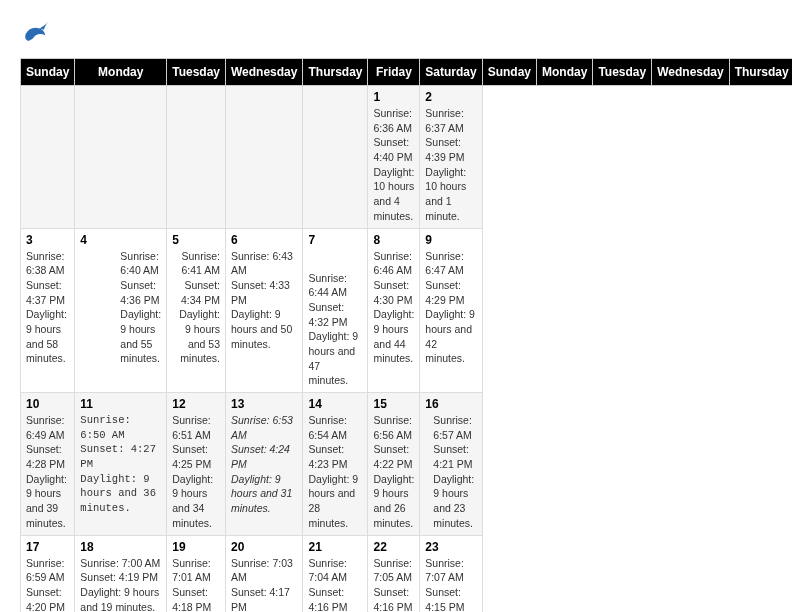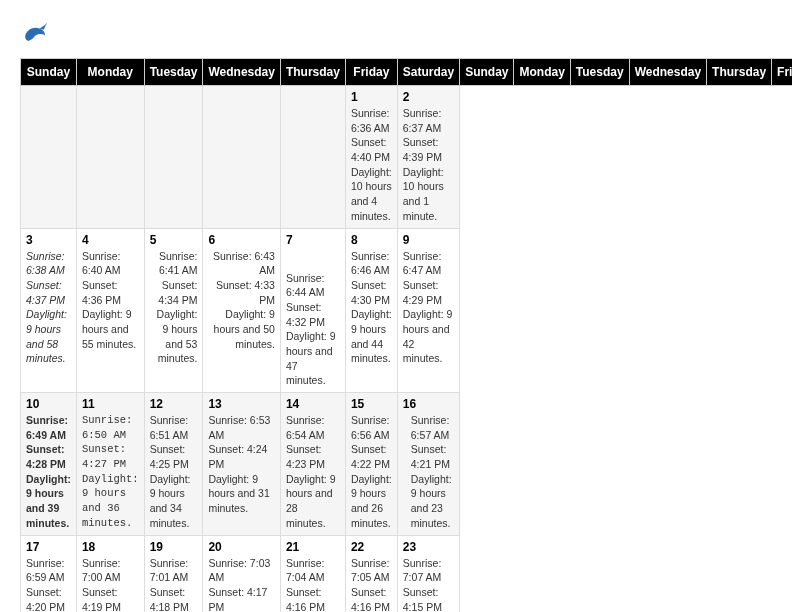--- a/index.html
+++ b/index.html
@@ -139,39 +139,39 @@
         <td>
           <span class="day-num">2</span>
           <div class="day-info" style="white-space: pre-line;">Sunrise: 6:37 AM
 Sunset: 4:39 PM
 Daylight: 10 hours and 1 minute.</div>
         </td>
       </tr>
       <tr>
         <td>
           <span class="day-num">3</span>
-          <div class="day-info" style="white-space: pre-line; font-style: italic;">Sunrise: 6:38 AM
+          <div class="day-info" style="white-space: pre-line;">Sunrise: 6:38 AM
 Sunset: 4:37 PM
 Daylight: 9 hours and 58 minutes.</div>
         </td>
         <td>
           <span class="day-num">4</span>
-          <div class="day-info" style="white-space: pre-line;">Sunrise: 6:40 AM
+          <div class="day-info" style="white-space: pre-line; margin-left: 40px;">Sunrise: 6:40 AM
 Sunset: 4:36 PM
 Daylight: 9 hours and 55 minutes.</div>
         </td>
         <td>
           <span class="day-num">5</span>
           <div class="day-info" style="white-space: pre-line; text-align: right;">Sunrise: 6:41 AM
 Sunset: 4:34 PM
 Daylight: 9 hours and 53 minutes.</div>
         </td>
         <td>
           <span class="day-num">6</span>
-          <div class="day-info" style="white-space: pre-line; text-align: right;">Sunrise: 6:43 AM
+          <div class="day-info" style="white-space: pre-line;">Sunrise: 6:43 AM
 Sunset: 4:33 PM
 Daylight: 9 hours and 50 minutes.</div>
         </td>
         <td>
           <span class="day-num">7</span>
           <div class="day-info" style="white-space: pre-line; margin-top: 24px;">Sunrise: 6:44 AM
 Sunset: 4:32 PM
 Daylight: 9 hours and 47 minutes.</div>
         </td>
         <td>
@@ -183,39 +183,39 @@
         <td>
           <span class="day-num">9</span>
           <div class="day-info" style="white-space: pre-line;">Sunrise: 6:47 AM
 Sunset: 4:29 PM
 Daylight: 9 hours and 42 minutes.</div>
         </td>
       </tr>
       <tr>
         <td>
           <span class="day-num">10</span>
-          <div class="day-info" style="white-space: pre-line; font-weight: bold;">Sunrise: 6:49 AM
+          <div class="day-info" style="white-space: pre-line;">Sunrise: 6:49 AM
 Sunset: 4:28 PM
 Daylight: 9 hours and 39 minutes.</div>
         </td>
         <td>
           <span class="day-num">11</span>
           <div class="day-info" style="white-space: pre-line; font-family: Liberation Mono, monospace;">Sunrise: 6:50 AM
 Sunset: 4:27 PM
 Daylight: 9 hours and 36 minutes.</div>
         </td>
         <td>
           <span class="day-num">12</span>
           <div class="day-info" style="white-space: pre-line;">Sunrise: 6:51 AM
 Sunset: 4:25 PM
 Daylight: 9 hours and 34 minutes.</div>
         </td>
         <td>
           <span class="day-num">13</span>
-          <div class="day-info" style="white-space: pre-line;">Sunrise: 6:53 AM
+          <div class="day-info" style="white-space: pre-line; font-style: italic;">Sunrise: 6:53 AM
 Sunset: 4:24 PM
 Daylight: 9 hours and 31 minutes.</div>
         </td>
         <td>
           <span class="day-num">14</span>
           <div class="day-info" style="white-space: pre-line;">Sunrise: 6:54 AM
 Sunset: 4:23 PM
 Daylight: 9 hours and 28 minutes.</div>
         </td>
         <td>

